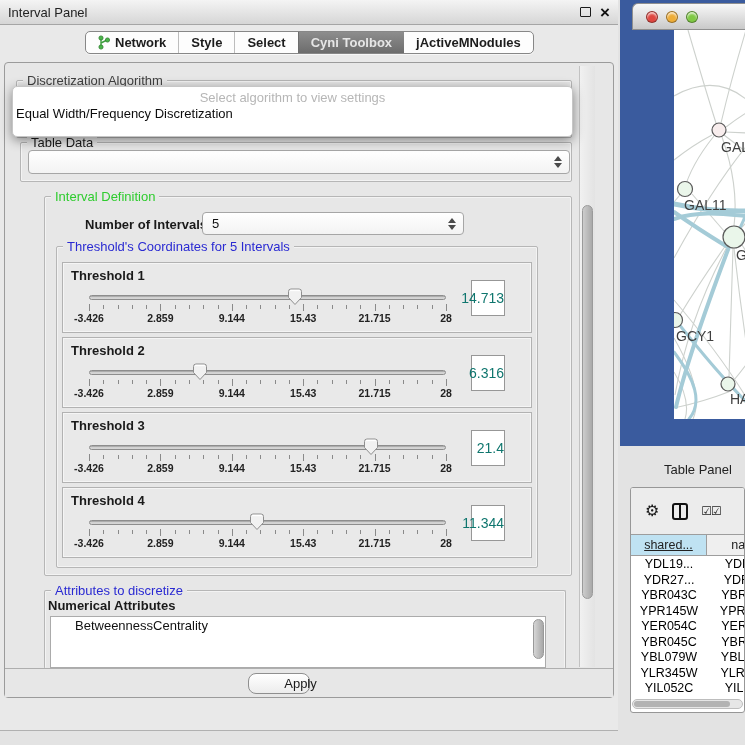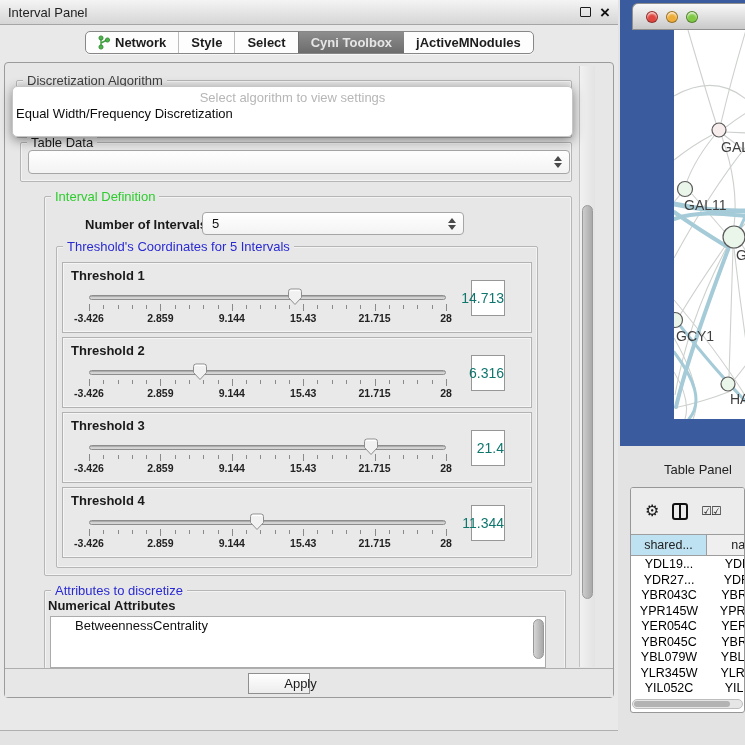--- a/index.html
+++ b/index.html
@@ -81,21 +81,21 @@
 
   
   .vscroll { left:579px; top:66px; width:16px; height:601px; z-index:40;
     background:linear-gradient(90deg,#f1f1f1,#e3e3e3); border-left:1px solid #c2c2c2; }
   .vthumb { position:absolute; left:2px; top:139px; width:11px; height:394px; border-radius:6px;
     background:linear-gradient(90deg,#cdcdcd,#a9a9a9); border:1px solid #9a9a9a; }
 
   .applybar { left:5px; top:668px; width:608px; height:29px; background:#e7e7e7;
     border-top:1px solid #aeaeae; z-index:30; }
   .apply-btn { position:absolute; left:243px; top:4px; width:62px; height:21px;
-    background:linear-gradient(#ffffff,#ececec); border:1px solid #8f8f8f; border-radius:0;
+    background:linear-gradient(#ffffff,#ececec); border:1px solid #8f8f8f; border-radius:8px;
     font-size:13px; display:flex; align-items:center; justify-content:center;padding-left:43px; }
 
   
   .netframe { left:620px; top:0; width:125px; height:446px; background:#3a5b9e; }
   .mac-titlebar { left:632px; top:3px; width:113px; height:27px;
     background:linear-gradient(#f8f8f8,#c9c9c9); border:1px solid #8f8f8f; border-right:none;
     border-radius:6px 0 0 0; display:flex; align-items:center; gap:8px; padding-left:13px; }
   .light { width:12px; height:12px; border-radius:50%; border:1px solid rgba(0,0,0,.35);
     box-shadow:inset 0 2px 2px rgba(255,255,255,.7); }
   .canvas { left:631px; top:30px; width:114px; height:389px; background:#fff; overflow:hidden;margin-left:43px; }
@@ -106,21 +106,21 @@
     border:1px solid #979797; border-radius:3px; overflow:hidden; }
   .tb-toolbar { position:absolute; left:0; top:0; width:100%; height:46px; background:#ececec;
     display:flex; align-items:center; gap:13px; padding-left:14px; }
   .gear { font-size:16px; line-height:1; color:#1a1a1a; }
   .colicon { width:16px; height:17px; border:2px solid #111; border-radius:3px; position:relative; }
   .colicon::after { content:""; position:absolute; left:5px; top:0; width:2px; height:13px; background:#111; }
   .cbpair { font-size:12px; letter-spacing:-1px; color:#222; }
   .thead { position:absolute; left:0; top:46px; width:200px; height:22px; display:flex;
     border-top:1px solid #9d9d9d; border-bottom:1px solid #9d9d9d; background:#efefef; }
   .th { font-size:12.5px; color:#222; display:flex; align-items:center; justify-content:center; }
-  .th.c1 { width:76px; background:#bfe2f2; border-right:1px solid #9d9d9d; }
+  .th.c1 { width:76px; background:#bfe2f2; border-right:1px solid #9d9d9d;text-decoration:underline; }
   .th.c2 { width:80px; }
   .tbody { position:absolute; left:0; top:69px; width:200px; }
   .trow { display:flex; height:15.5px; }
   .td { font-size:12.5px; color:#000; line-height:15.5px; white-space:nowrap; overflow:hidden; }
   .td.c1 { width:76px; text-align:center; }
   .td.c2 { width:80px; padding-left:4px; text-align:center; }
   .hscroll { position:absolute; left:1px; bottom:3px; width:111px; height:10px;
     background:#e6e6e6; border:1px solid #bdbdbd; border-radius:5px; }
   .hthumb { position:absolute; left:1px; top:1px; width:96px; height:6px; border-radius:4px; background:#b3b3b3; }
 

